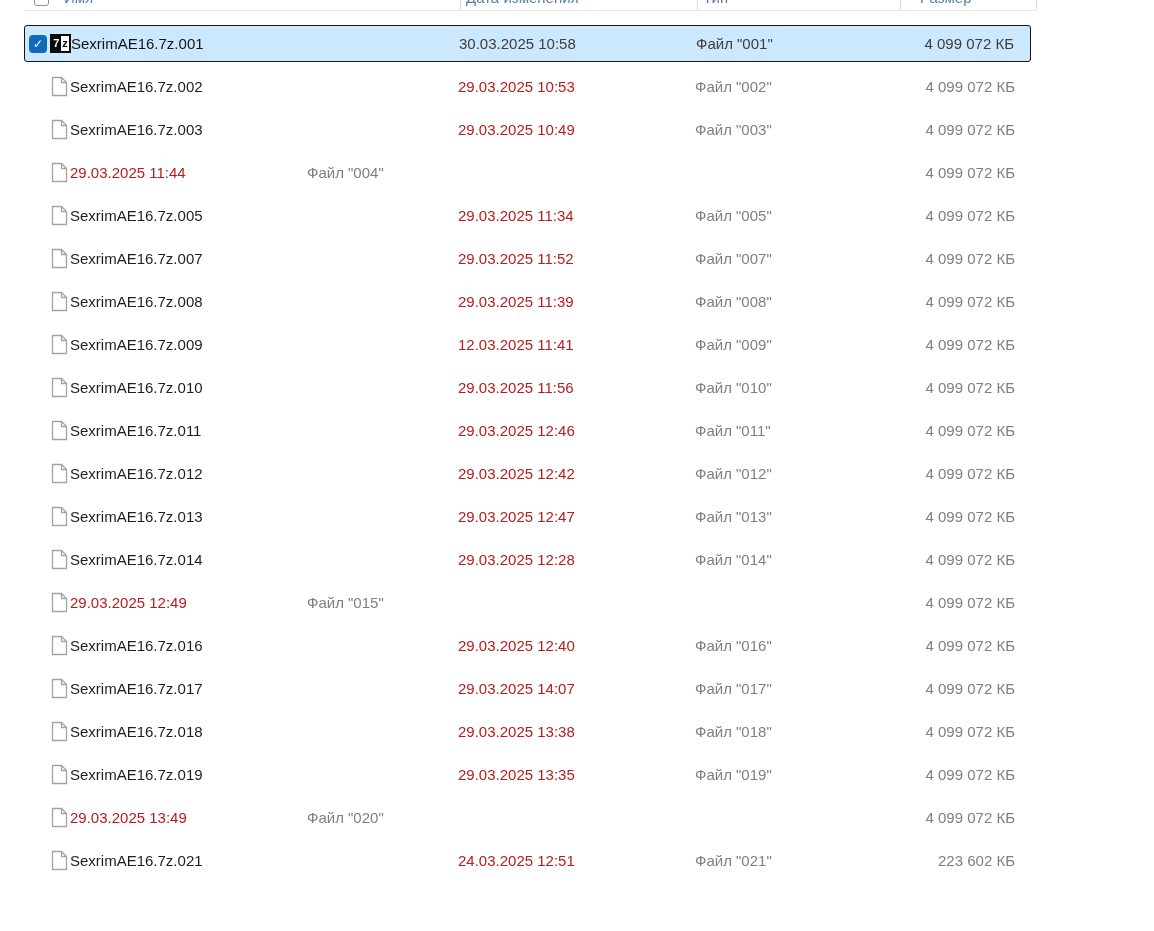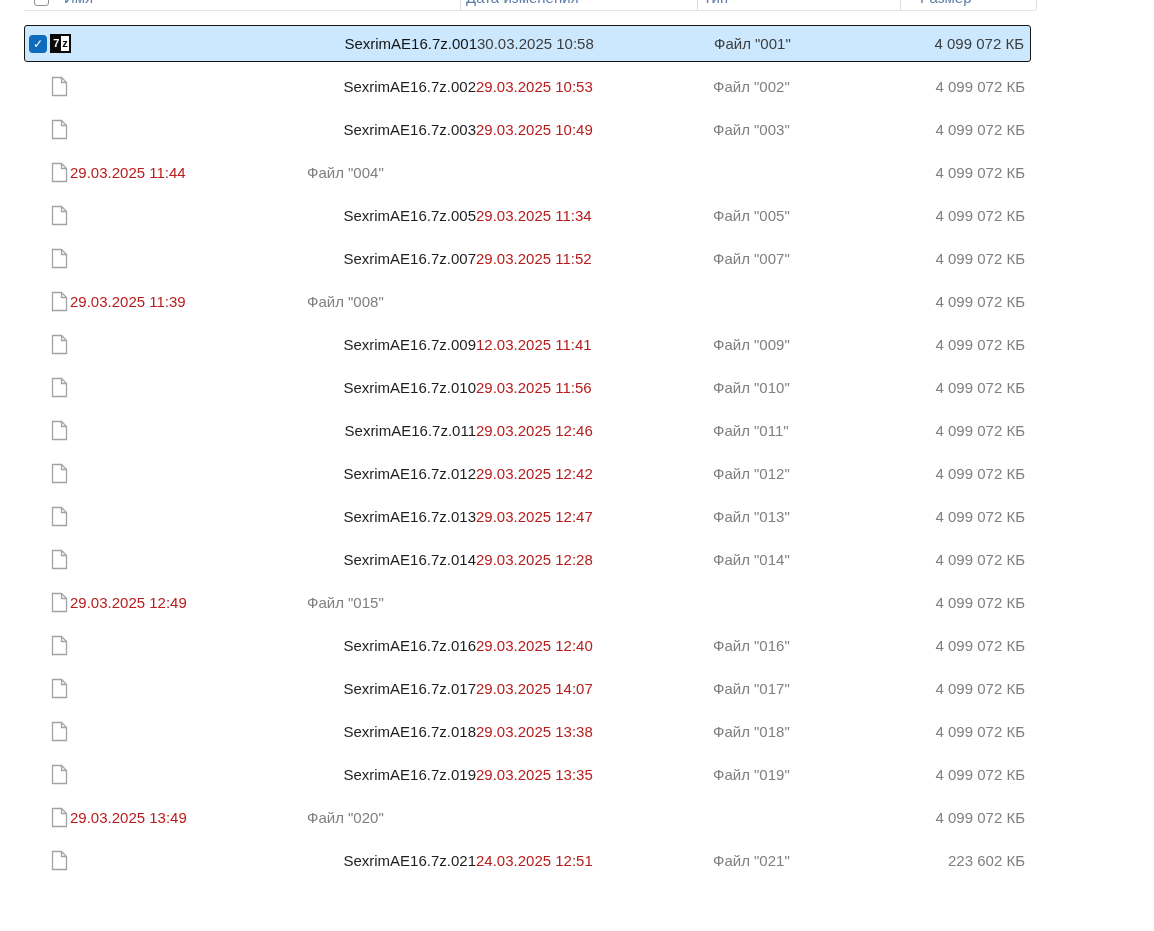--- a/index.html
+++ b/index.html
@@ -13,24 +13,24 @@
   .vsep{position:absolute;top:0;width:1px;height:10px;background:#dcdcdc;}
   .hdr-check{position:absolute;left:34px;top:-9px;width:15px;height:15px;box-sizing:border-box;
              border:1px solid #909090;border-radius:3px;background:#fff;}
 
   
   .list{position:absolute;top:11px;left:0;width:1154px;padding-top:11px;display:flex;flex-direction:column;}
   .row{height:43px;width:1007px;margin-left:24px;display:flex;align-items:center;box-sizing:border-box;cursor:default;}
   .row.selected{background:#cce8ff;border:1px solid #161616;border-radius:3px;height:37px;margin:3px 0 3px 24px;}
   .cell-check{flex:none;width:18px;height:18px;margin-left:4px;}
   .cell-icon{flex:none;width:22px;margin-left:2px;display:flex;justify-content:center;align-items:center;}
-  .cell-name{flex:none;width:388px;margin-left:18px;font-size:15px;color:#1e1e1e;white-space:nowrap;overflow:hidden;text-align:right;}
+  .cell-name{flex:none;width:388px;margin-left:0;font-size:15px;color:#1e1e1e;white-space:nowrap;overflow:hidden;}
   .cell-date{flex:none;width:237px;font-size:15px;color:#b91c1c;white-space:nowrap;}
   .cell-type{flex:none;width:176px;font-size:15px;color:#7f7f7f;white-space:nowrap;}
-  .cell-size{flex:1;text-align:right;padding-right:6px;font-size:15px;color:#7f7f7f;white-space:nowrap;}
+  .cell-size{flex:1;text-align:right;padding-right:16px;font-size:15px;color:#7f7f7f;white-space:nowrap;}
   .row.selected .cell-name{color:#141414;}
   .row.selected .cell-date,.row.selected .cell-type,.row.selected .cell-size{color:#3d3d3d;}
 
   
   .checkbox{width:18px;height:18px;border-radius:4px;background:#0f6cbd;display:flex;
             align-items:center;justify-content:center;}
   .checkbox .tick{color:#ffffff;font-size:12px;line-height:12px;}
 
   
   .icon7z{width:21px;height:19px;box-sizing:border-box;border:2px solid #0a0a0a;background:#ffffff;
@@ -158,20 +158,21 @@
     <span class="cell-check">
       
     </span>
     <span class="cell-icon">
 
       <svg class="iconfile" width="17" height="21" viewBox="0 0 17 21">
         <path d="M1.5 1.5 H10.5 L15.5 6.5 V19.5 H1.5 Z" fill="#ffffff" stroke="#a3a3a3" stroke-width="1.3"></path>
         <path d="M10.5 1.5 V6.5 H15.5" fill="none" stroke="#a3a3a3" stroke-width="1.3"></path>
       </svg>
     </span>
+    <span class="cell-name">SexrimAE16.7z.008</span>
     <span class="cell-date">29.03.2025 11:39</span>
     <span class="cell-type">Файл "008"</span>
     <span class="cell-size">4 099 072 КБ</span>
   </div>
       <div class="row">
     <span class="cell-check">
       
     </span>
     <span class="cell-icon">
 

